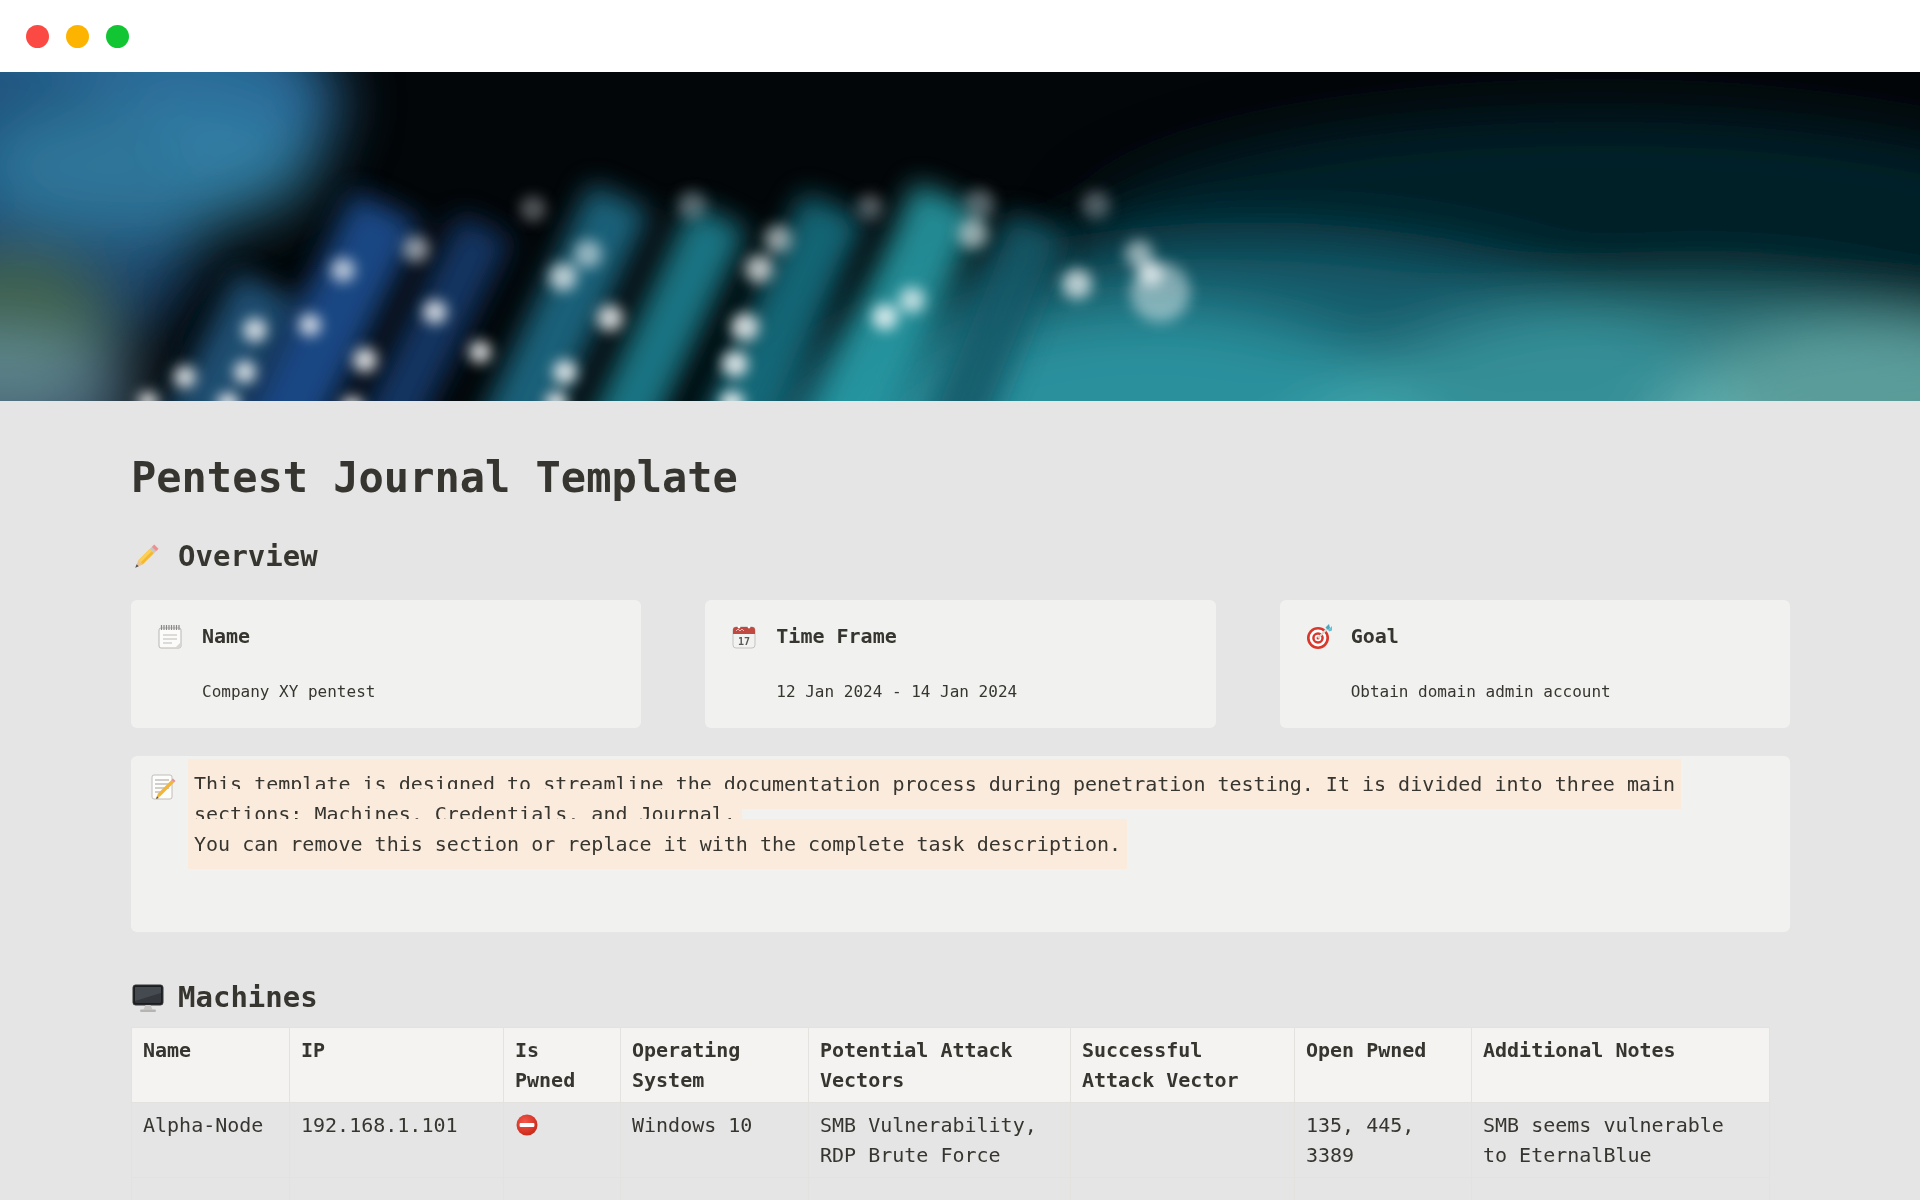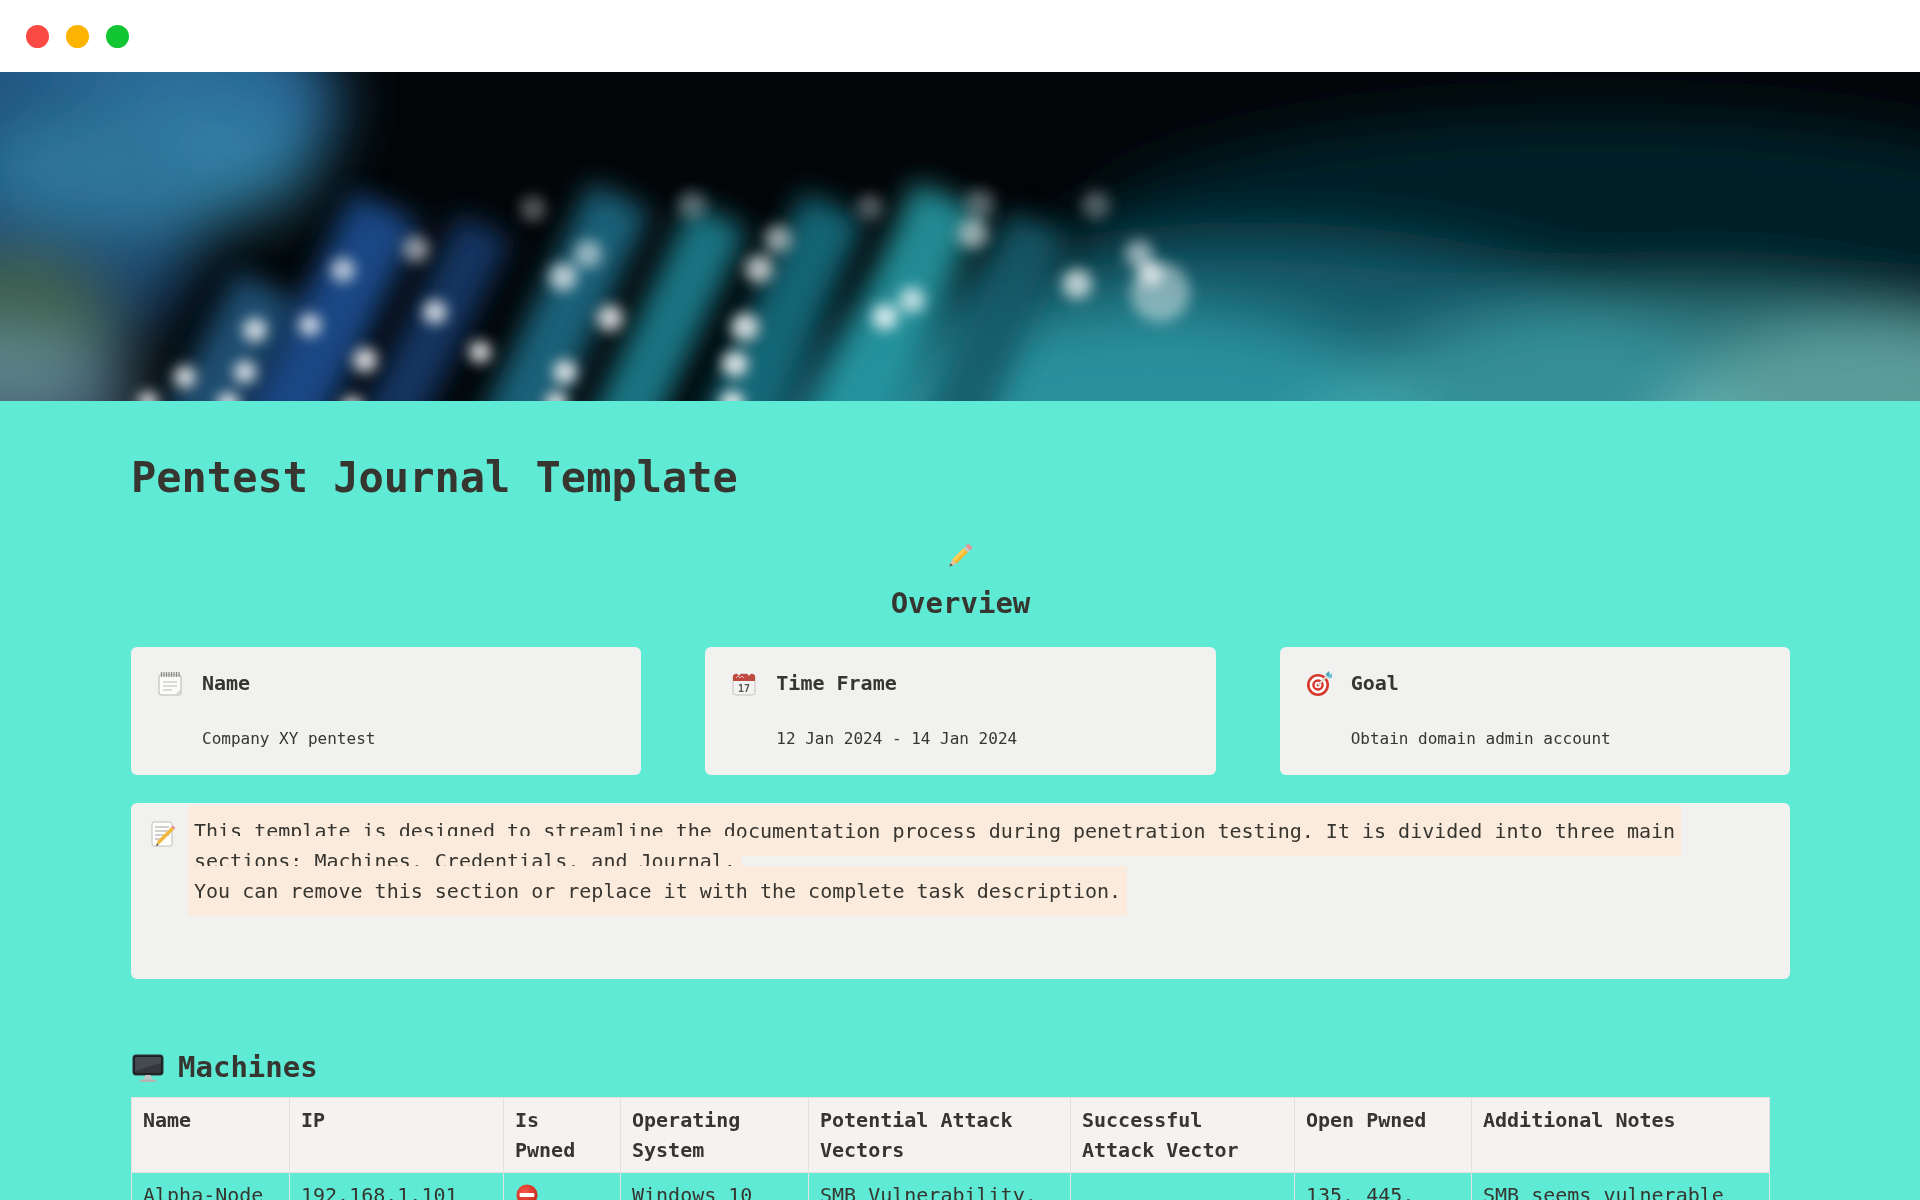--- a/index.html
+++ b/index.html
@@ -1,42 +1,42 @@
 <!DOCTYPE html>
 <html><head>
 <meta charset="utf-8">
 <style>
   * { margin:0; padding:0; box-sizing:border-box; }
   html,body { overflow:hidden; }
   body {
     font-family:"DejaVu Sans Mono","Liberation Mono",monospace;
     color:#37352f; background:#fff;
   }
-  .page { position:relative; width:1920px; height:1200px; background:#5eead4; overflow:hidden; }
+  .page { position:relative; width:1920px; height:1200px; background:#e5e5e5; overflow:hidden; }
 
   
   .titlebar { position:absolute; top:0; left:0; width:1920px; height:72px; background:#ffffff; z-index:5; }
   .lights { position:absolute; top:25px; left:26px; display:flex; gap:17px; }
   .light { width:23px; height:23px; border-radius:50%; }
   .light.red { background:#fb4a44; }
   .light.yellow { background:#fdb401; }
   .light.green { background:#12c532; }
 
   
   .cover { position:absolute; top:72px; left:0; width:1920px; height:329px; background:#04080a; overflow:hidden; }
   .cover svg { display:block; }
 
   
   .content { position:absolute; left:131px; top:401px; width:1659px; }
 
   .page-title { margin-top:52px; font-size:42px; line-height:50px; font-weight:bold; color:#37352f; }
 
   .section-heading { display:flex; align-items:center; gap:15px; font-size:29px; line-height:34px; font-weight:bold; }
-  .heading-overview { margin-top:36px;flex-direction:column; }
-  .heading-machines { margin-top:71px; }
+  .heading-overview { margin-top:36px; }
+  .heading-machines { margin-top:48px; }
   .section-heading .h-icon { width:32px; height:32px; flex:none; }
 
   
   .cards { display:flex; gap:64px; margin-top:27px; }
   .card { flex:1; background:#f1f1ef; border-radius:6px; padding:22px 24px; height:128px; display:flex; gap:17px; }
   .card-icon { width:30px; height:30px; flex:none; }
   .card-label { font-weight:bold; font-size:20px; line-height:28px; }
   .card-value { margin-top:27px; font-size:16px; line-height:30px; white-space:nowrap; }
 
   

